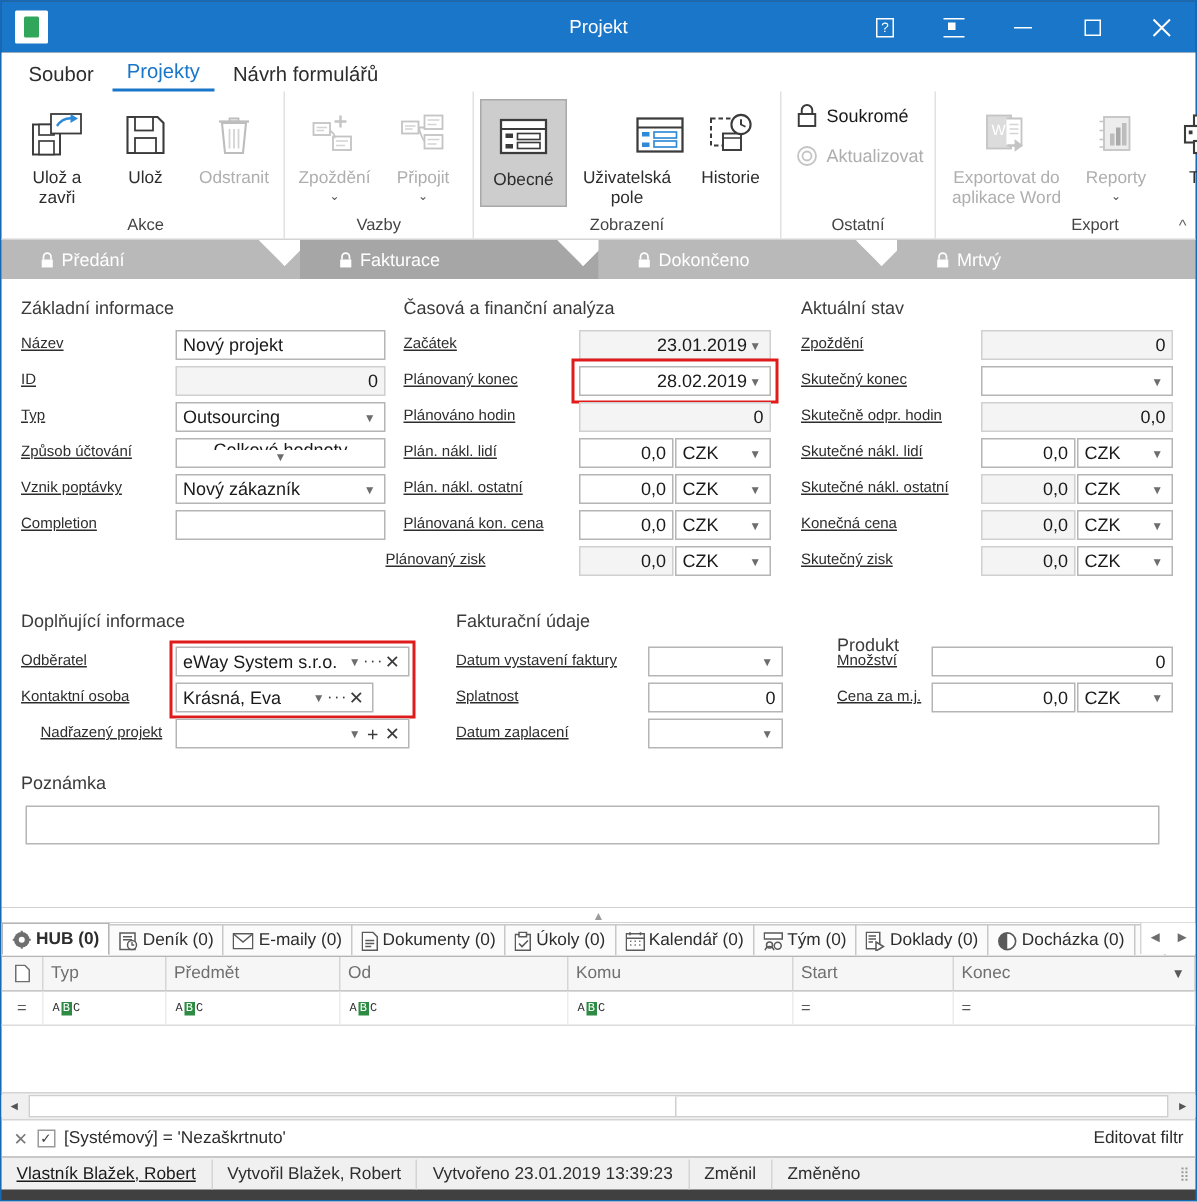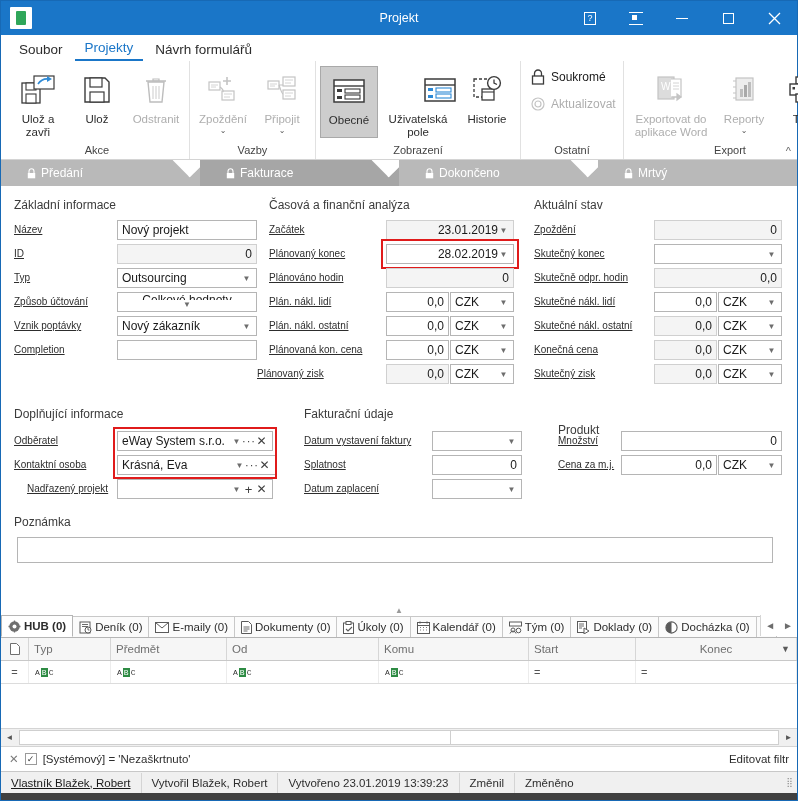--- a/index.html
+++ b/index.html
@@ -555,21 +555,21 @@
 
     <div class="lbl" style="left:13px;top:249px;">Odběratel</div>
     <div class="fld" style="left:116px;top:245px;width:156px;">
       <span class="val">eWay System s.r.o.</span>
       <span class="dd">▼</span>
       <span class="ell">···</span>
       <span class="xx">✕</span>
     </div>
 
     <div class="lbl" style="left:13px;top:273px;">Kontaktní osoba</div>
-    <div class="fld" style="left:116px;top:269px;width:159px;">
+    <div class="fld" style="left:116px;top:269px;width:132px;">
       <span class="val">Krásná, Eva</span>
       <span class="dd">▼</span>
       <span class="ell">···</span>
       <span class="xx">✕</span>
     </div>
     <div class="redbox" style="left:112px;top:241px;width:164px;height:52px;"></div>
 
     <div class="lbl" style="left:2px;top:297px;margin-left:24px;">Nadřazený projekt</div>
     <div class="fld" style="left:116px;top:293px;width:156px;">
       <span class="val"></span>
@@ -723,21 +723,21 @@
     <div class="gh" style="width:28px;justify-content:center;">
       <svg width="10" height="12" viewBox="0 0 10 12">
           <path d="M0.5 0.5 h6 l3 3 v8 h-9z" fill="#fff" stroke="#6f6f6f" stroke-width="1"></path>
         </svg>
     </div>
     <div class="gh" style="width:82px;">Typ</div>
     <div class="gh" style="width:116px;">Předmět</div>
     <div class="gh" style="width:152px;">Od</div>
     <div class="gh" style="width:150px;">Komu</div>
     <div class="gh" style="width:107px;">Start</div>
-    <div class="gh" style="flex:1;position:relative;justify-content:center;">
+    <div class="gh" style="flex:1;position:relative;">
       <span>Konec</span>
       <span style="position:absolute;right:6px;font-size:9px;color:#5a5a5a;">▼</span>
     </div>
   </div>
 
   <div class="filterrow">
     <div class="fc" style="width:28px;justify-content:center;">=</div>
     <div class="fc" style="width:82px;">
         <span class="abc">
           <i>A</i>

